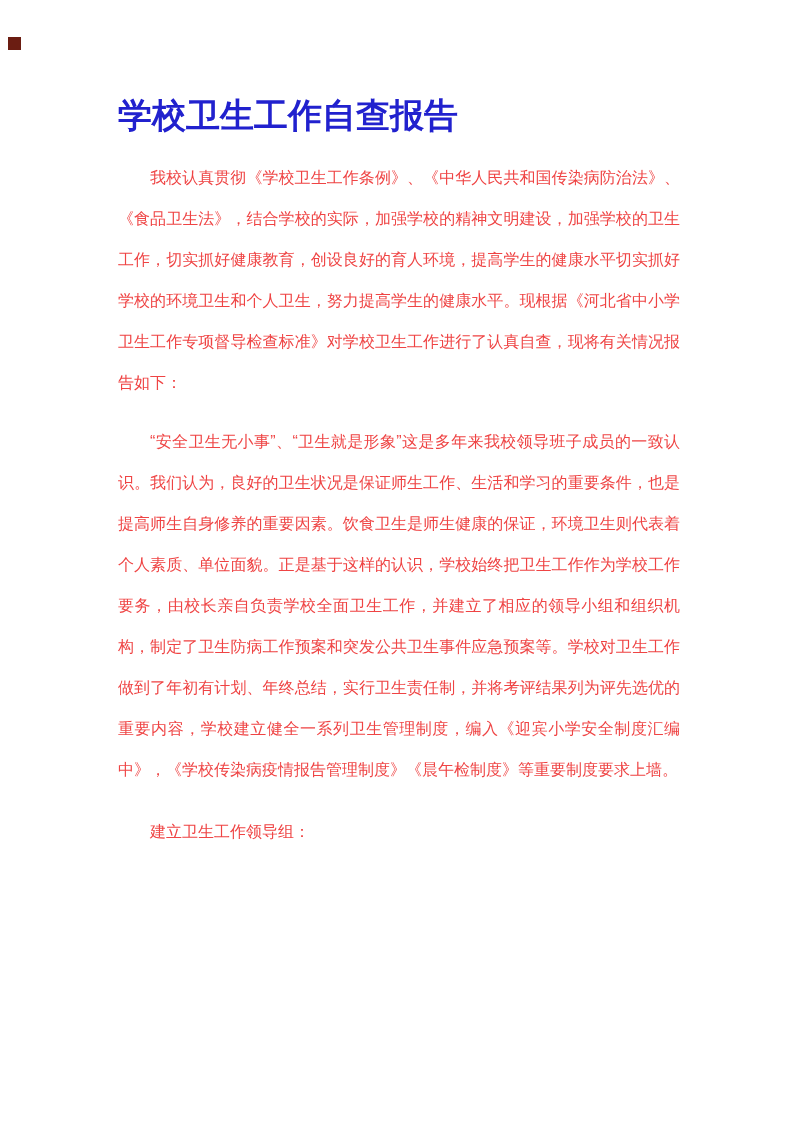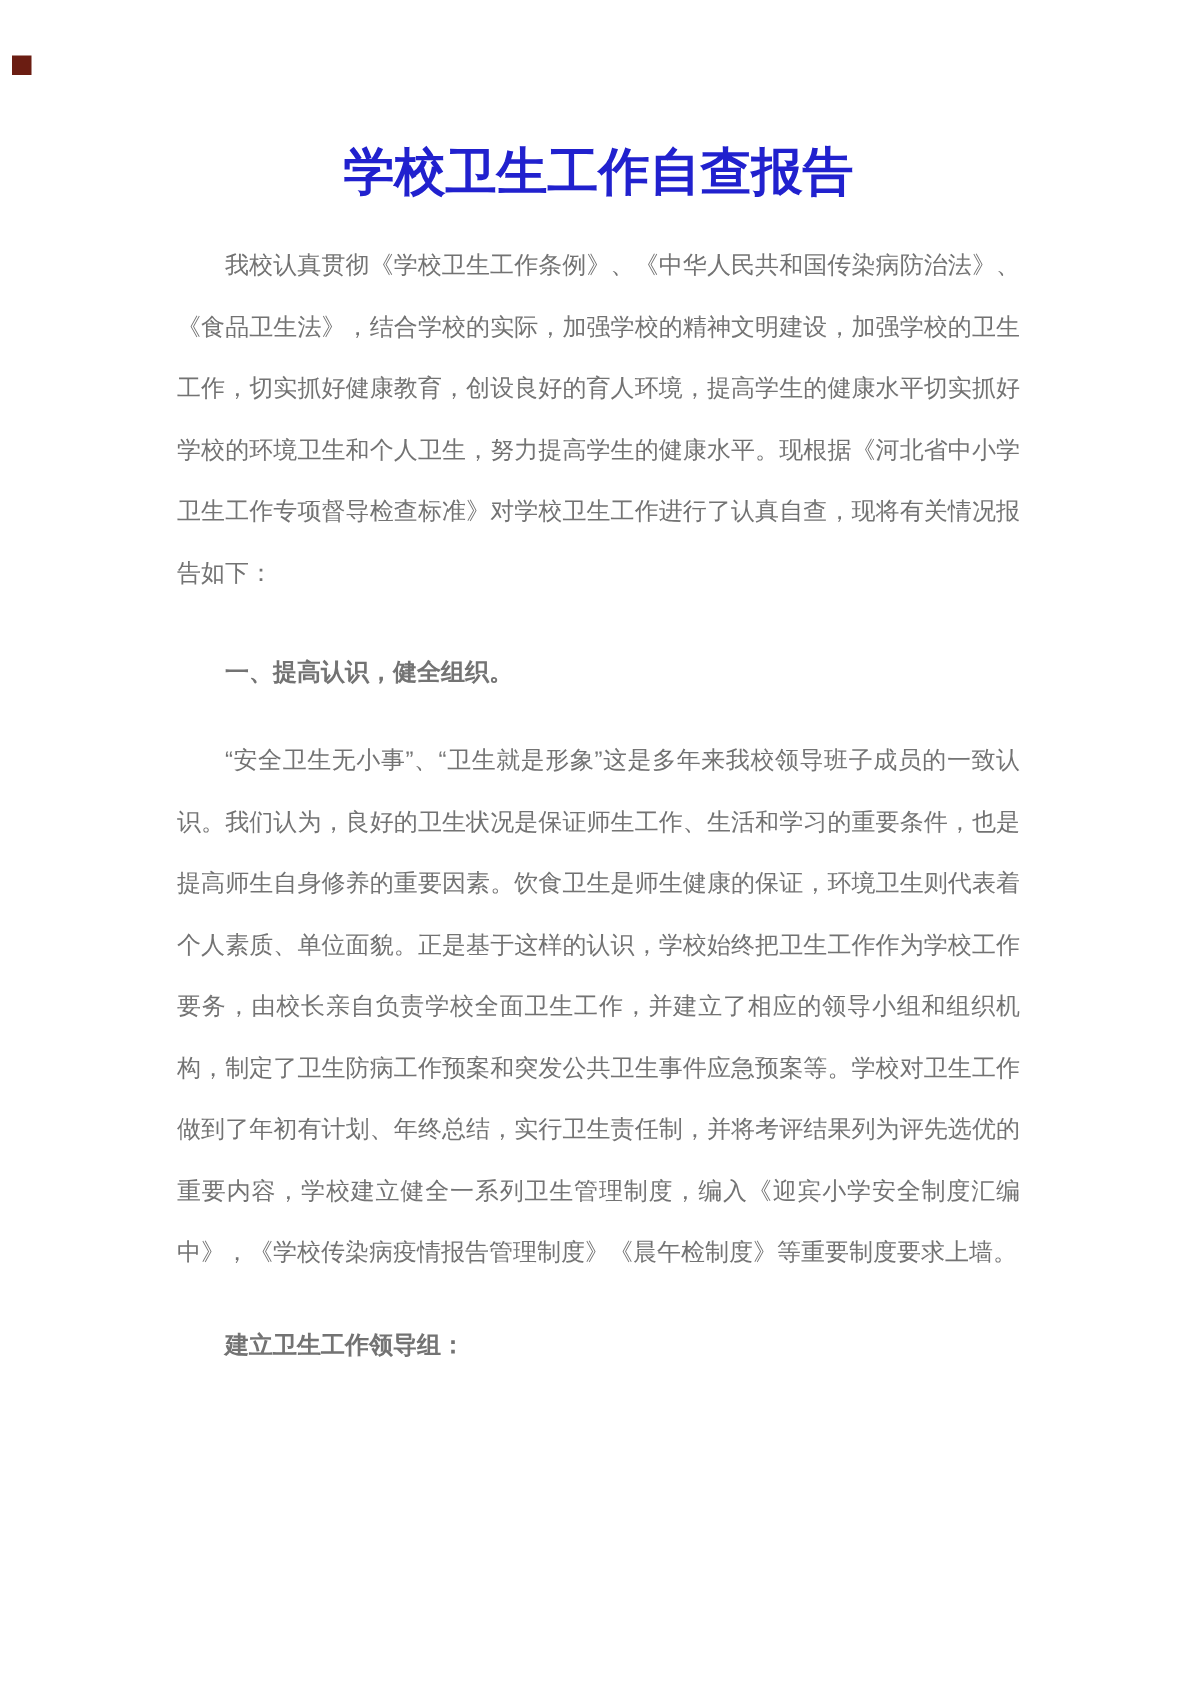--- a/index.html
+++ b/index.html
@@ -23,45 +23,43 @@
     position: absolute;
     left: 118px;
     top: 93px;
     width: 562px;
   }
   .title {
     margin: 0;
     font-size: 34px;
     line-height: 44px;
     font-weight: bold;
-    text-align: center;
     color: #2121ce;
     letter-spacing: 0;
   }
   .para {
     margin: 20px 0 0 0;
     font-size: 16px;
     line-height: 41px;
-    color: #737373;
+    color: #ef4444;
     text-align: justify;
     text-justify: inter-ideograph;
     text-indent: 2em;
   }
   .heading {
     margin-top: 25px;
     font-weight: bold;
   }
   .p2 { margin-top: 18px; }
-  .p3 { margin-top: 21px; font-weight: bold; }
+  .p3 { margin-top: 21px; }
 </style>
 </head>
 <body>
 
 <div class="page">
   <div class="marker"></div>
   <div class="content">
     <h1 class="title">学校卫生工作自查报告</h1>
     <p class="para">我校认真贯彻《学校卫生工作条例》、《中华人民共和国传染病防治法》、《食品卫生法》，结合学校的实际，加强学校的精神文明建设，加强学校的卫生工作，切实抓好健康教育，创设良好的育人环境，提高学生的健康水平切实抓好学校的环境卫生和个人卫生，努力提高学生的健康水平。现根据《河北省中小学卫生工作专项督导检查标准》对学校卫生工作进行了认真自查，现将有关情况报告如下：</p>
-    <p class="para heading">一、提高认识，健全组织。</p>
     <p class="para p2">“安全卫生无小事”、“卫生就是形象”这是多年来我校领导班子成员的一致认识。我们认为，良好的卫生状况是保证师生工作、生活和学习的重要条件，也是提高师生自身修养的重要因素。饮食卫生是师生健康的保证，环境卫生则代表着个人素质、单位面貌。正是基于这样的认识，学校始终把卫生工作作为学校工作要务，由校长亲自负责学校全面卫生工作，并建立了相应的领导小组和组织机构，制定了卫生防病工作预案和突发公共卫生事件应急预案等。学校对卫生工作做到了年初有计划、年终总结，实行卫生责任制，并将考评结果列为评先选优的重要内容，学校建立健全一系列卫生管理制度，编入《迎宾小学安全制度汇编中》，《学校传染病疫情报告管理制度》《晨午检制度》等重要制度要求上墙。</p>
     <p class="para p3">建立卫生工作领导组：</p>
   </div>
 </div>
 
 </body></html>

